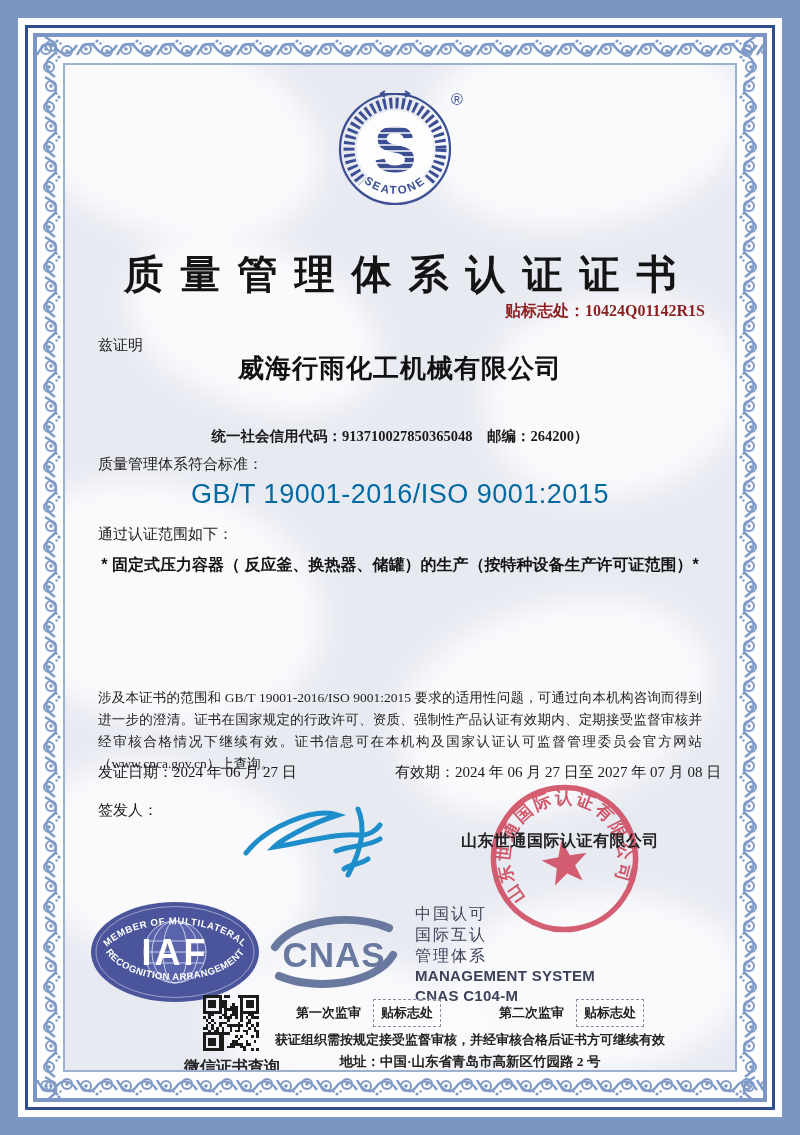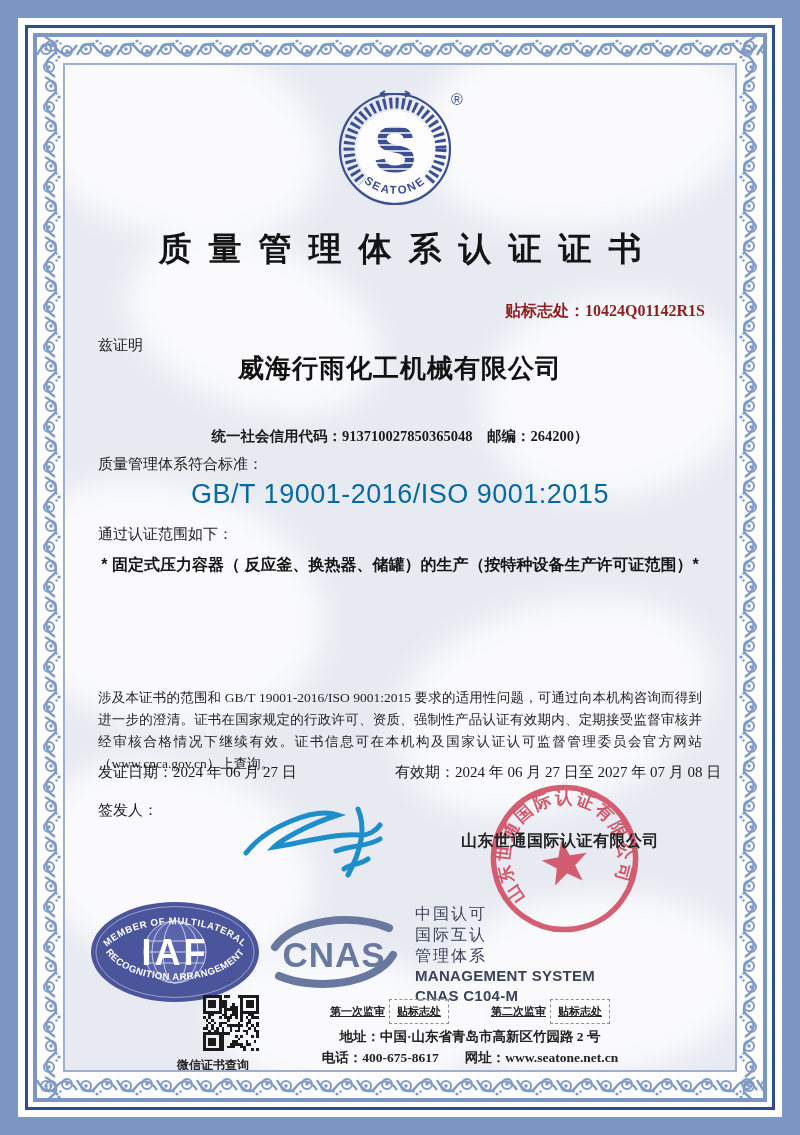--- a/index.html
+++ b/index.html
@@ -13,44 +13,44 @@
   .orn-top{top:0;left:0;width:100%;height:26px;}
   .orn-bottom{bottom:0;left:0;width:100%;height:26px;transform:scaleY(-1);}
   .orn-left{top:0;left:0;width:26px;height:100%;}
   .orn-right{top:0;right:0;width:26px;height:100%;transform:scaleX(-1);}
   .content{position:relative;width:100%;height:100%;box-sizing:border-box;border:2px solid #9db0d2;
            background:#e8eaf2;overflow:hidden;}
   .cloud{position:absolute;background:rgba(255,255,255,.78);filter:blur(14px);border-radius:45% 55% 50% 50%;}
   .abs{position:absolute;}
   .ctr{left:0;right:0;text-align:center;}
   .cjk-sans{font-family:"Liberation Sans","DejaVu Sans",sans-serif;}
-  .title{top:162px;font-size:33px;font-weight:bold;letter-spacing:17px;padding-left:17px;color:#141414;}
+  .title{top:182px;font-size:40px;font-weight:bold;letter-spacing:17px;padding-left:17px;color:#141414;}
   .certno{top:236px;right:30px;font-size:16px;font-weight:bold;color:#8e1f1f;}
   .attest{left:33px;top:271px;font-size:15px;color:#222;}
   .company{top:286px;font-size:26px;font-weight:bold;letter-spacing:1px;color:#111;} 
   .addr1{top:338px;font-size:15px;font-weight:600;color:#1a1a1a;}
   .addr2{top:362px;font-size:14.5px;font-weight:600;color:#1a1a1a;}
   .lbl{left:33px;font-size:15px;color:#222;}
   .std{top:414px;font-size:27px;color:#0369a1;letter-spacing:.5px;}
   .scope{top:490px;font-size:16px;font-weight:bold;color:#141414;}
   .legal{left:33px;right:33px;top:622px;font-size:13.5px;line-height:22px;color:#222;text-align:justify;}
   .dates{top:698px;font-size:15px;color:#1a1a1a;}
   .issue{left:33px;}
   .valid{left:330px;}
   .issuer{left:33px;top:736px;font-size:15px;color:#1a1a1a;}
   .overlay-name{left:396px;top:766px;font-size:16px;font-weight:600;color:#222;letter-spacing:.5px;z-index:3;}
   .accr{left:350px;top:838px;color:#33384f;}
   .accr .cn{font-size:16px;line-height:21px;letter-spacing:2px;color:#3c4258;}
   .accr .en{font-size:15px;font-weight:bold;color:#3c4258;line-height:20px;letter-spacing:.3px;}
   .qr{left:138px;top:930px;width:56px;height:56px;display:grid;grid-template-columns:repeat(21,1fr);grid-template-rows:repeat(21,1fr);}
   .qr i{display:block;}
   .qr i.d{background:#1b1b1b;}
-  .qr-label{left:112px;top:992px;width:110px;text-align:left;font-size:12px;font-weight:bold;color:#222;}
+  .qr-label{left:112px;top:992px;width:110px;text-align:center;font-size:16px;font-weight:bold;color:#222;}
   .fblock{left:205px;top:934px;width:400px;color:#222;}
-  .frow1{display:flex;justify-content:center;align-items:center;gap:4px;font-size:11px;font-weight:bold;text-decoration:underline;}
+  .frow1{display:flex;justify-content:center;align-items:center;gap:12px;font-size:13px;font-weight:bold;}
   .frow1 .gap{width:34px;}
   .tick{border:1px dashed #8a8fa5;padding:4px 7px;background:rgba(255,255,255,.4);}
   .fnote{margin-top:4px;text-align:center;font-size:13px;font-weight:600;}
   .faddr{margin-top:4px;text-align:center;font-size:13.5px;font-weight:600;}
   .fcontact{margin-top:3px;text-align:center;font-size:13.5px;font-weight:600;}
   .fcontact .sep{display:inline-block;width:26px;}
   svg text{font-family:"Liberation Sans","DejaVu Sans",sans-serif;}
 </style>
 </head>
 <body>
@@ -730,20 +730,21 @@
         <div class="abs qr-label cjk-sans">微信证书查询</div>
 
         <div class="abs fblock">
           <div class="frow1">
             <span>第一次监审</span>
             <span class="tick">贴标志处</span>
             <span class="gap"></span>
             <span>第二次监审</span>
             <span class="tick">贴标志处</span>
           </div>
+          <div class="fnote">获证组织需按规定接受监督审核，并经审核合格后证书方可继续有效</div>
           <div class="faddr">地址：中国·山东省青岛市高新区竹园路 2 号</div>
           <div class="fcontact">
             <span>电话：400-675-8617</span><span class="sep"></span><span>网址：www.seatone.net.cn</span>
           </div>
         </div>
 
       </div>
     </div>
    </div>
   </div>

